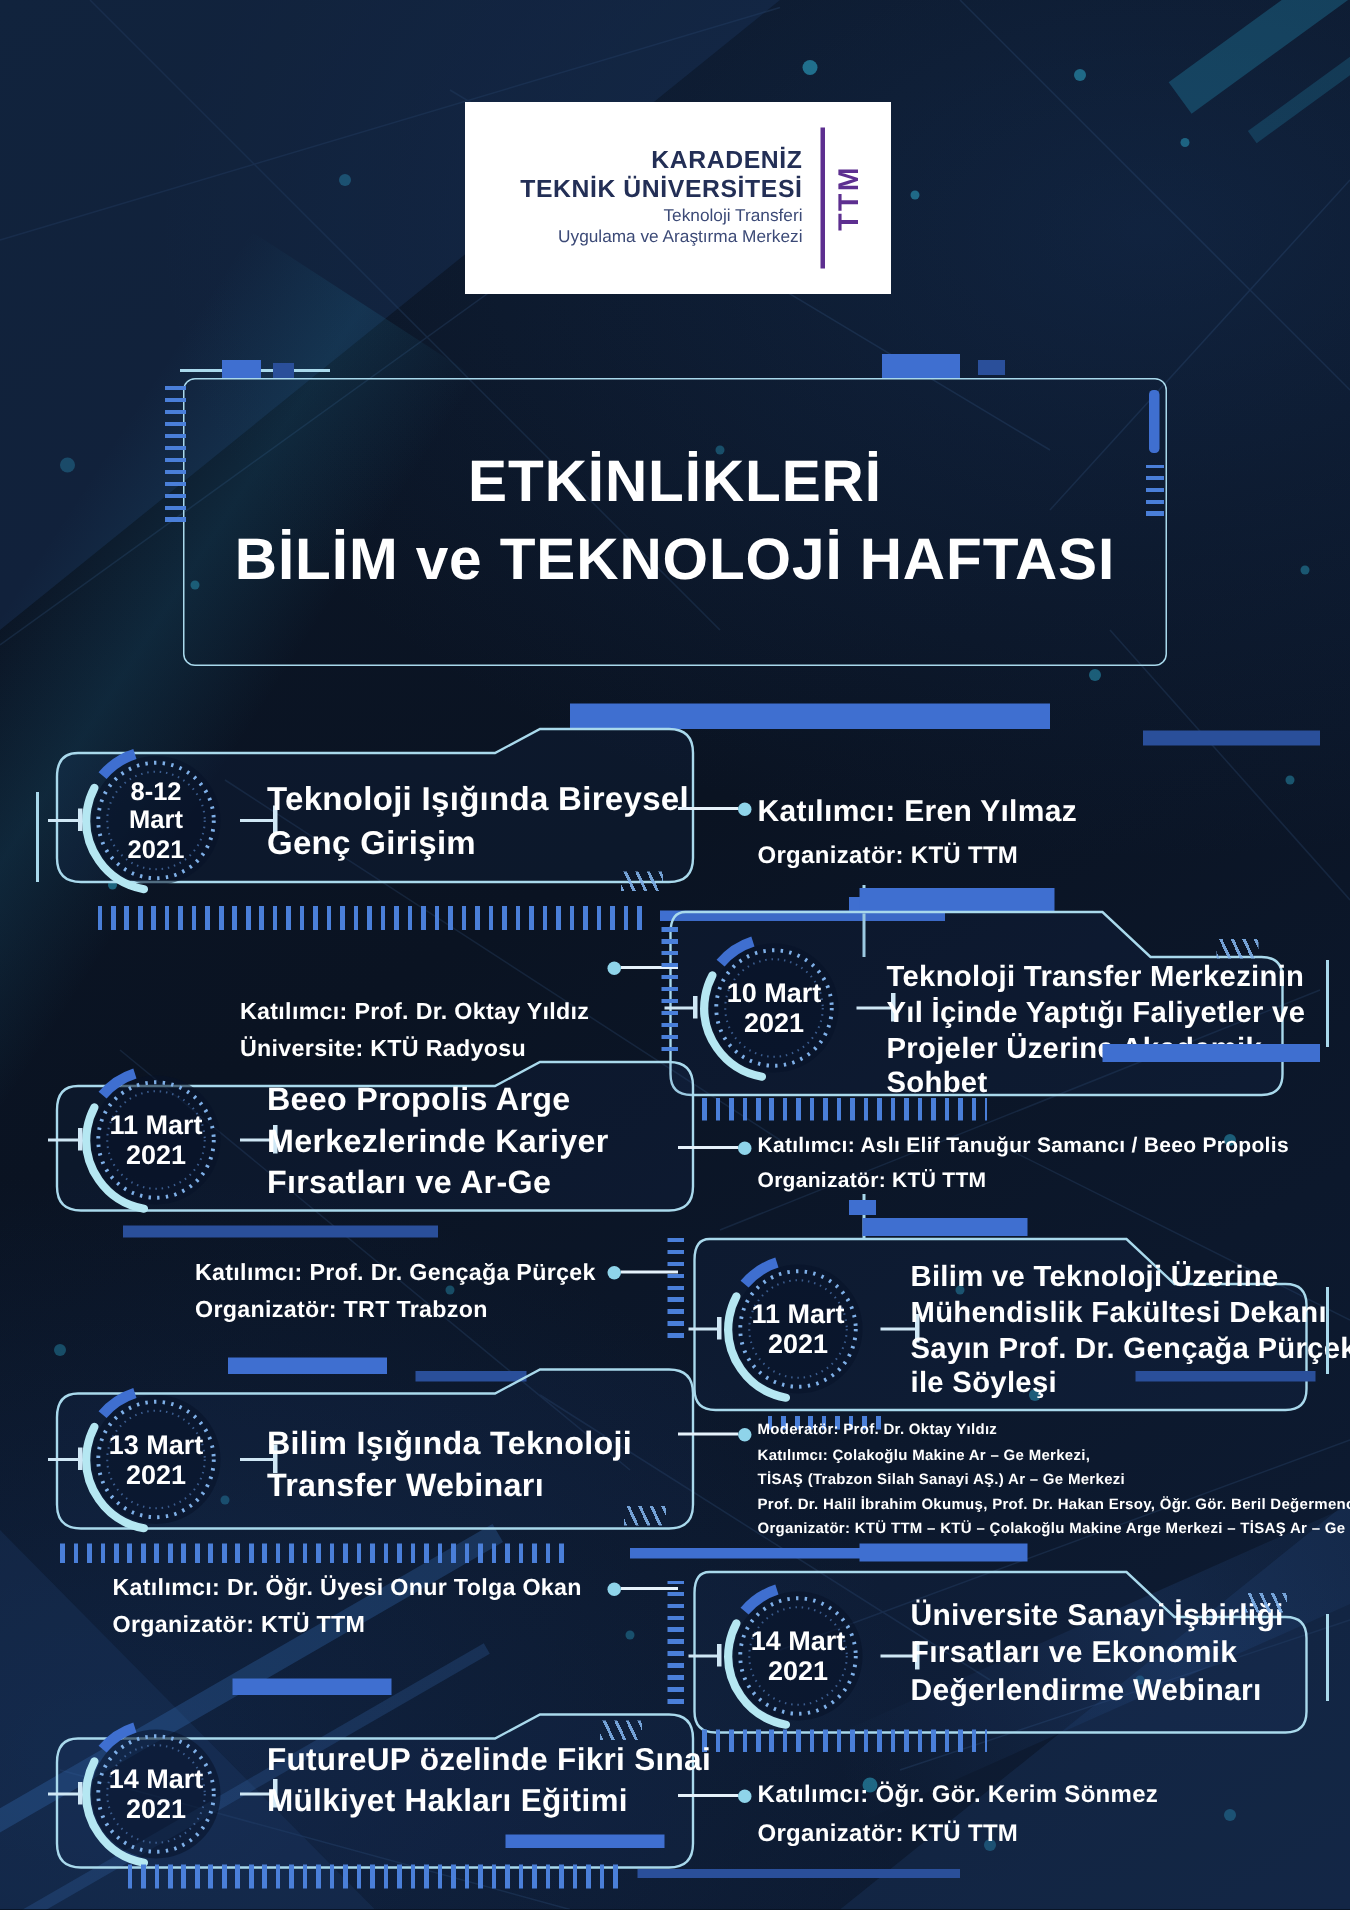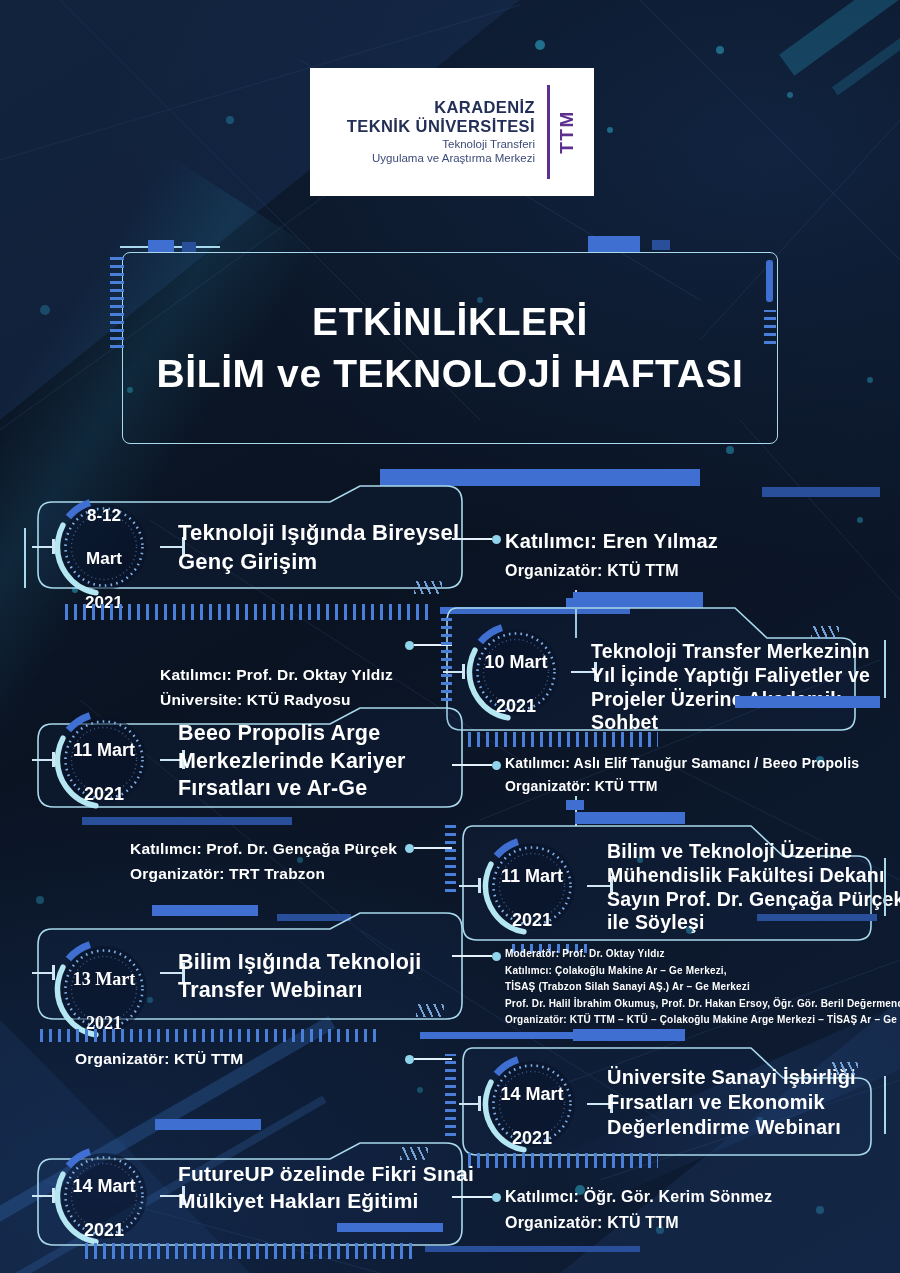--- a/index.html
+++ b/index.html
@@ -26,21 +26,21 @@
   .title-frame{position:absolute;left:122px;top:252px;width:656px;height:192px;
     border:1.6px solid #a9d9ec;border-radius:8px;box-sizing:border-box;
     display:flex;flex-direction:column;align-items:center;justify-content:center;gap:6px;}
   .title-frame .tline{font-size:39px;font-weight:700;letter-spacing:.6px;color:#fff;line-height:1.18;}
   
   .event-box{position:absolute;}
   .event-box .frame{position:absolute;left:0;top:0;}
   .badge{position:absolute;width:104px;height:104px;}
   .badge-text{position:absolute;inset:0;display:flex;flex-direction:column;align-items:center;
     justify-content:center;font-weight:700;line-height:1.12;color:#fff;}
-  .badge-text span{font-size:18px;margin-top:24px;}
+  .badge-text span{font-size:18px;}
   .badge-text.three span{font-size:17px;}
   .event-title{position:absolute;margin:0;font-weight:700;color:#fff;line-height:1.32;letter-spacing:.2px;}
   .mk{position:absolute;background:#cfe7f5;}
   .mline{height:2px;}
   .mbar{width:2.5px;height:15px;}
   .mbar.tall{height:19px;}
   .slashes{position:absolute;width:28px;height:13px;
     background:repeating-linear-gradient(65deg,#7fb0e8 0 2px,transparent 2px 7px);opacity:.9;}
   
   .details{position:absolute;}
@@ -284,21 +284,21 @@
   <div class="barcode" style="left:512px;top:944px;width:80px;height:9px;"></div>
   <div class="vline" style="left:884px;top:858px;height:58px;"></div>
 
   <div class="bar" style="left:152px;top:905px;width:106px;height:11px;background:#3f6fd0;"></div>
   <div class="bar" style="left:277px;top:914px;width:74px;height:7px;background:#2a4f9a;"></div>
   <div class="bar" style="left:757px;top:914px;width:120px;height:7px;background:#2a4f9a;"></div>
   <div class="event-box" style="left:30px;top:905px;width:440px;height:122px;">
     <svg class="frame" width="440" height="122" viewBox="0 0 440 122">
       <path d="M 22 24 H 300 L 330 8 H 416 Q 432 8 432 24 V 98 Q 432 114 416 114 H 24 Q 8 114 8 98 V 40 Q 8 24 22 24 Z" fill="rgba(36,70,130,0.10)" stroke="#a9d9ec" stroke-width="1.6"></path>
     </svg>
-    <div class="badge" style="left:22px;top:32px;font-family:Liberation Serif, serif;">
+    <div class="badge" style="left:22px;top:16px;">
       <svg width="104" height="104" viewBox="0 0 104 104">
         <circle cx="52" cy="52" r="43" fill="rgba(8,18,40,.55)"></circle>
         <circle cx="52" cy="52" r="38.5" fill="none" stroke="#7fb0e8" stroke-width="2.6" stroke-dasharray="1.6 4.2"></circle>
         <circle cx="52" cy="52" r="32.5" fill="none" stroke="#44699f" stroke-width="1.4" stroke-dasharray="1 3.2" opacity=".85"></circle>
         <circle cx="52" cy="52" r="46.5" fill="none" stroke="#b5e7f2" stroke-width="5.5" pathLength="100" stroke-dasharray="30 70" stroke-linecap="round" transform="rotate(100 52 52)"></circle>
         <circle cx="52" cy="52" r="46.5" fill="none" stroke="#3f6fd0" stroke-width="7" pathLength="100" stroke-dasharray="9 91" transform="rotate(-140 52 52)"></circle>
       </svg>
       <div class="badge-text">
         <span>13 Mart</span>
         <span>2021</span>
@@ -341,20 +341,21 @@
       </div>
     </div>
     <span class="mk mline" style="left:4px;top:63px;width:19px;"></span>
     <span class="mk mbar" style="left:23px;top:56px;"></span>
     <span class="mk mline" style="left:132px;top:63px;width:23px;"></span>
     <span class="mk mbar tall" style="left:155px;top:54px;"></span>
     <h3 class="event-title" style="left:152px;top:25px;width:300px;font-size:20px;line-height:1.25;">Üniversite Sanayi İşbirliği Fırsatları ve Ekonomik Değerlendirme Webinarı</h3>
     <span class="slashes" style="left:375px;top:22px;"></span>
   </div>
   <div class="details" style="left:75px;top:1048px;">
+    <p>Katılımcı: Dr. Öğr. Üyesi Onur Tolga Okan</p>
     <p>Organizatör: KTÜ TTM</p>
   </div>
   <div class="connector dot-left" style="left:414px;top:1058px;width:38px;"></div>
   <div class="ladder" style="left:445px;top:1054px;width:11px;height:82px;"></div>
   <div class="barcode" style="left:468px;top:1153px;width:190px;height:15px;"></div>
   <div class="vline" style="left:884px;top:1076px;height:58px;"></div>
 
   <div class="bar" style="left:155px;top:1119px;width:106px;height:11px;background:#3f6fd0;"></div>
   <div class="event-box" style="left:30px;top:1135px;width:440px;height:118px;">
     <svg class="frame" width="440" height="118" viewBox="0 0 440 118">

